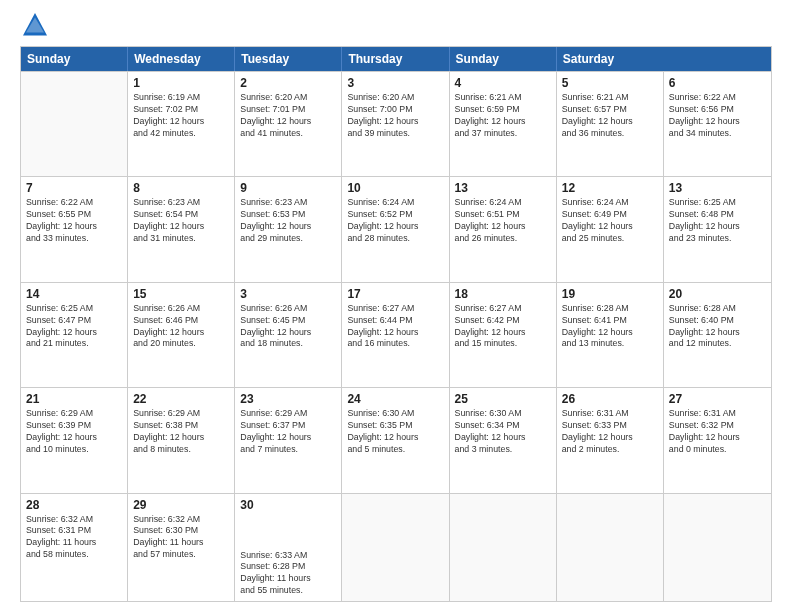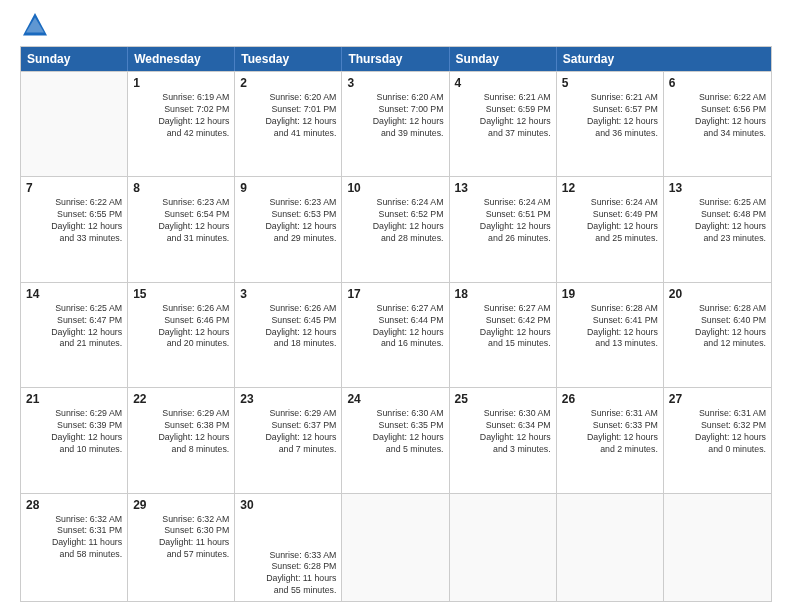--- a/index.html
+++ b/index.html
@@ -103,21 +103,20 @@
       font-size: 12px;
       font-weight: bold;
       color: #222;
       display: block;
       margin-bottom: 2px;
     }
     .day-info {
       font-size: 8.8px;
       color: #333;
       line-height: 1.35;
-      text-align: right;
     }
   </style>
 </head>
 <body>
 
 <div class="page">
   <div class="header">
     <div class="logo">
       <svg class="logo-icon" viewBox="0 0 40 40">
         <polygon points="20,4 36,34 4,34" fill="#1a6abf"></polygon>

